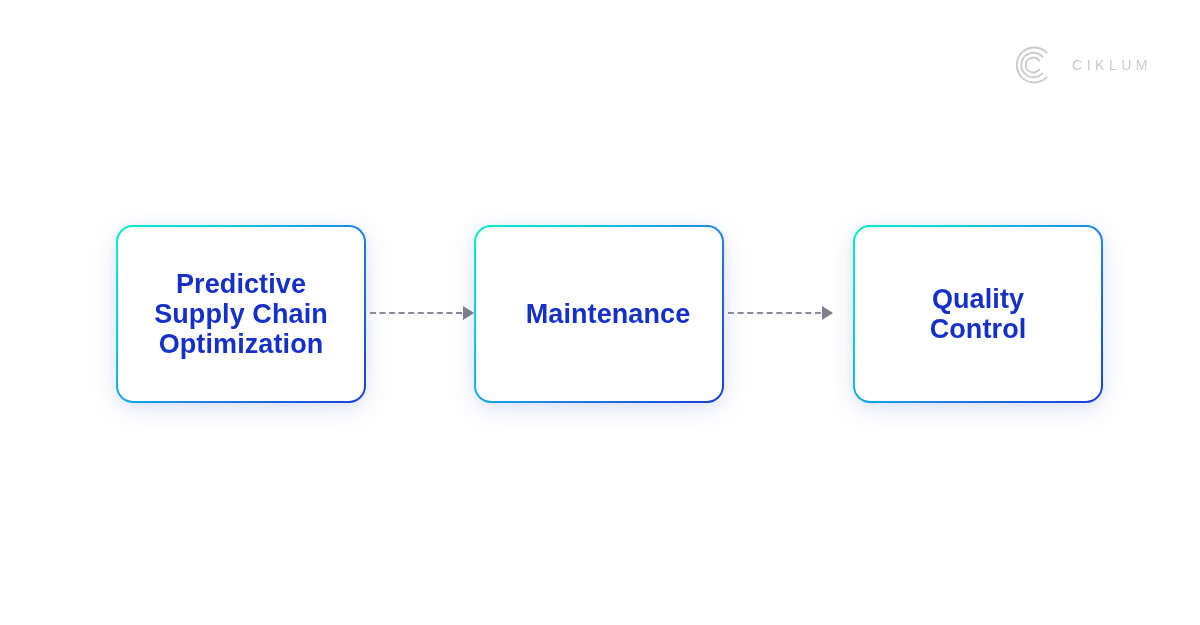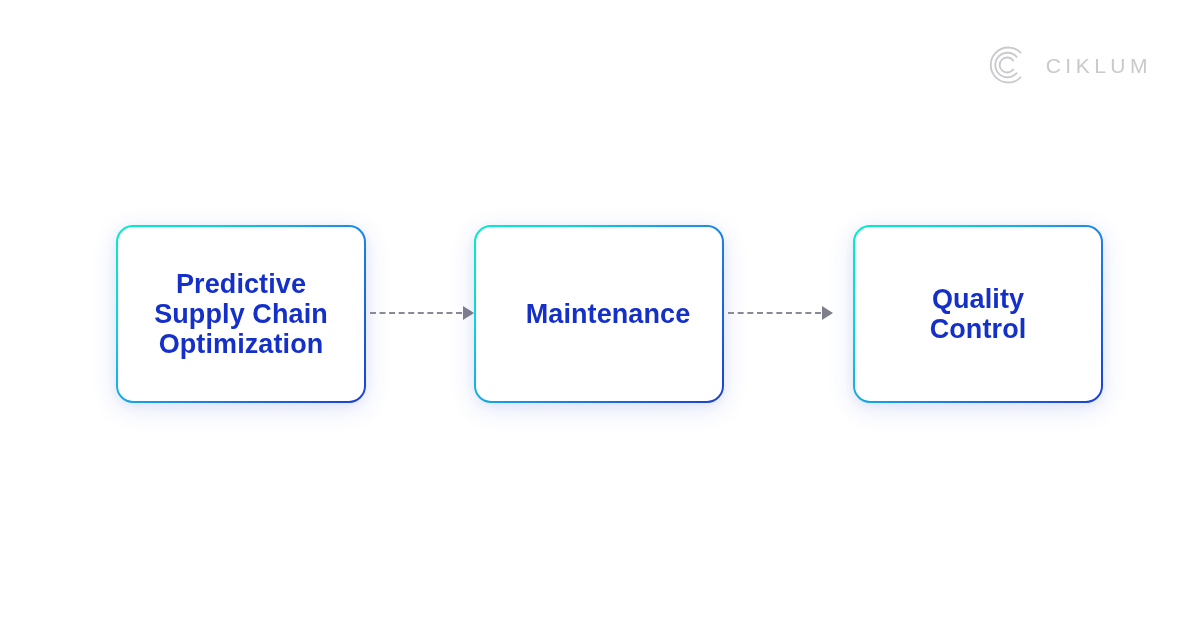--- a/index.html
+++ b/index.html
@@ -25,21 +25,21 @@
     align-items: center;
     gap: 18px;
   }
   .logo-mark {
     width: 42px;
     height: 42px;
     display: block;
   }
   .logo-word {
     font-family: "Liberation Sans", sans-serif;
-    font-size: 21px;
+    font-size: 14px;
     font-weight: 400;
     letter-spacing: 4.5px;
     color: #c9c9ce;
     line-height: 1;
     white-space: nowrap;
   }
 
   
   .flow {
     position: absolute;

